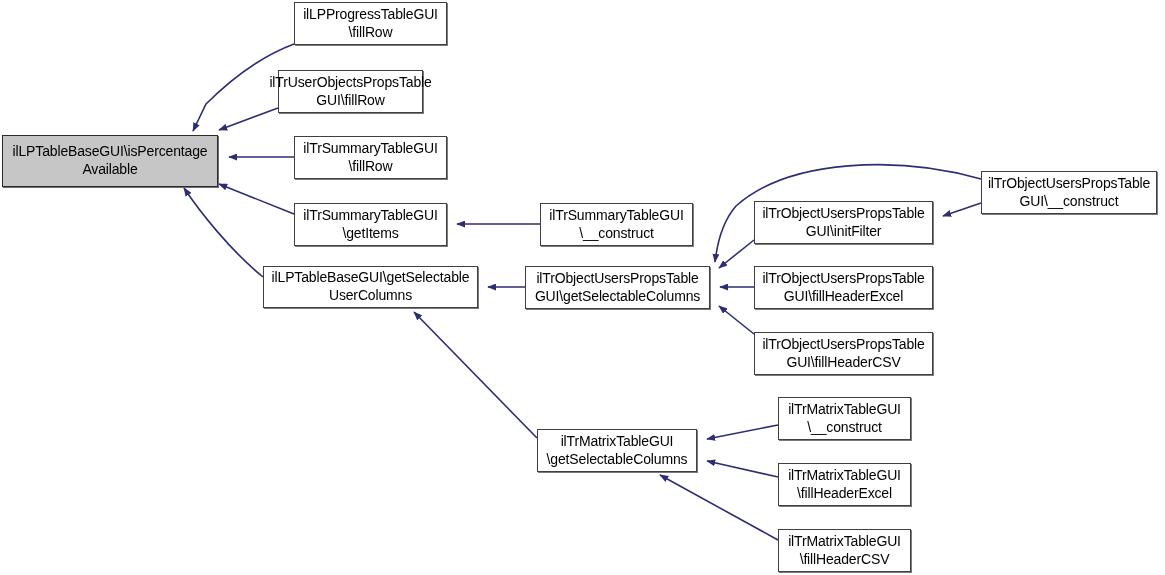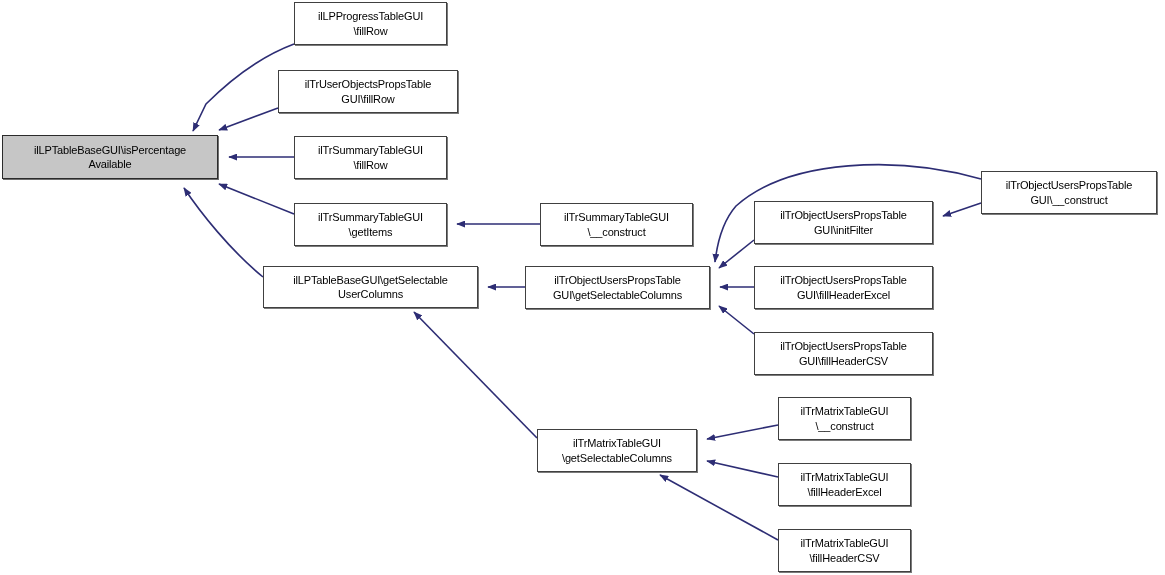--- a/index.html
+++ b/index.html
@@ -27,21 +27,21 @@
   }
   .node {
     position: absolute;
     box-sizing: border-box;
     background: #ffffff;
     border: 1px solid #404040;
     display: flex;
     align-items: center;
     justify-content: center;
     text-align: center;
-    font-size: 11px;
+    font-size: 14px;
     line-height: 1.28;
     color: #000000;
     letter-spacing: -0.15px;
     padding: 0 20px;
     white-space: pre-line;
     z-index: 2;
   }
   .node.current {
     background: #c6c6c6;
     border: 1px solid #2b2b2b;
@@ -76,25 +76,25 @@
         <path d="M754,287 L720,287"></path>
         <path d="M754,334 L719,306"></path>
         <path d="M981,203 L943,216"></path>
         <path d="M778,425 L707,439"></path>
         <path d="M778,477 L707,461"></path>
         <path d="M778,540 L660,475"></path>
       </g>
   </svg>
 
   <div id="nodes-layer">
-      <div class="node current" style="left: 2px; top: 135px; width: 216px; height: 44px;">ilLPTableBaseGUI\isPercentage
+      <div class="node current" style="left: 2px; top: 135px; width: 216px; height: 52px;">ilLPTableBaseGUI\isPercentage
 Available</div>
       <div class="node framed" style="left: 294px; top: 2px; width: 153px; height: 43px;">ilLPProgressTableGUI
 \fillRow</div>
-      <div class="node framed" style="left: 278px; top: 70px; width: 180px; height: 43px;">ilTrUserObjectsPropsTable
+      <div class="node framed" style="left: 278px; top: 70px; width: 145px; height: 43px;">ilTrUserObjectsPropsTable
 GUI\fillRow</div>
       <div class="node framed" style="left: 294px; top: 136px; width: 153px; height: 43px;">ilTrSummaryTableGUI
 \fillRow</div>
       <div class="node framed" style="left: 294px; top: 203px; width: 153px; height: 43px;">ilTrSummaryTableGUI
 \getItems</div>
       <div class="node framed" style="left: 263px; top: 266px; width: 215px; height: 42px;">ilLPTableBaseGUI\getSelectable
 UserColumns</div>
       <div class="node framed" style="left: 540px; top: 203px; width: 153px; height: 43px;">ilTrSummaryTableGUI
 \__construct</div>
       <div class="node framed" style="left: 525px; top: 266px; width: 185px; height: 43px;">ilTrObjectUsersPropsTable

